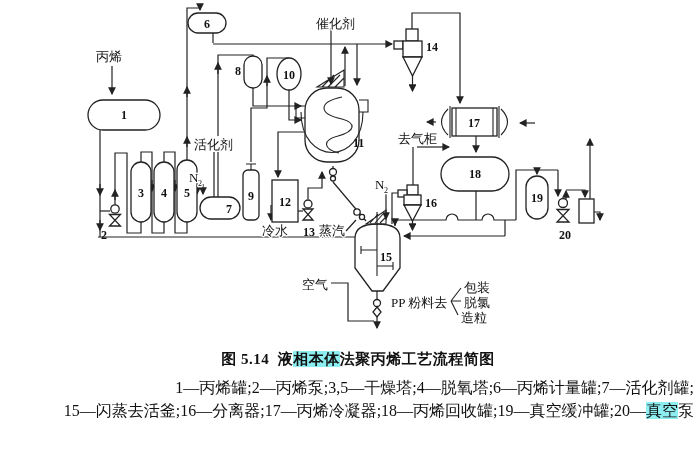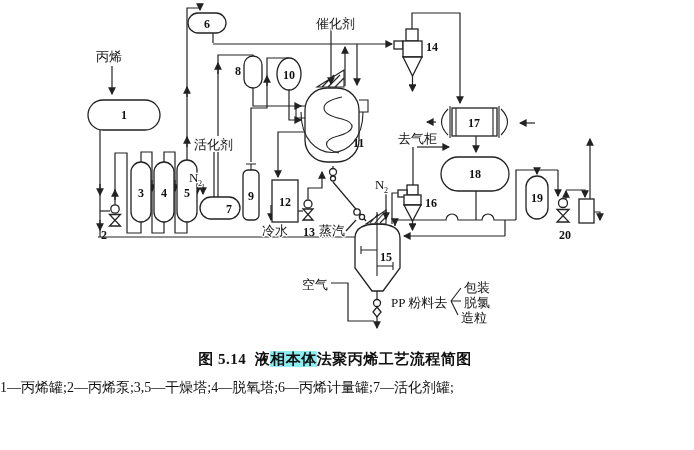--- a/index.html
+++ b/index.html
@@ -8,23 +8,23 @@
   svg{display:block;}
   svg text{font-family:"Liberation Serif", serif;fill:#111;
            paint-order:stroke;stroke:#ffffff;stroke-width:2.5px;stroke-linejoin:round;}
   svg text.num{font-size:12px;font-weight:bold;stroke-width:0;}
   svg text.lbl{font-size:13px;}
   svg text.sub{font-size:8px;}
   .pipe{stroke:#222;stroke-width:1.2;fill:none;}
   .shape{stroke:#222;stroke-width:1.3;fill:#fff;}
   .thin{stroke:#222;stroke-width:1.1;fill:none;}
   .caption{position:absolute;left:0;top:350px;width:670px;text-align:center;
-           font-size:15px;font-weight:bold;letter-spacing:.5px;}
-  .legend{position:absolute;left:0;top:376px;width:694px;text-align:left;
-          font-size:14px;line-height:23px;font-family:Liberation Serif, serif;}
+           font-size:15px;font-weight:bold;letter-spacing:.5px;padding-left:23px;}
+  .legend{position:absolute;left:0;top:376px;width:694px;text-align:right;
+          font-size:16px;line-height:23px;font-family:Liberation Serif, serif;}
   .hl{background:#8deef2;}
 </style>
 </head>
 <body>
 
 <div class="page">
 
   <svg viewBox="0 0 694 345" width="694" height="345">
     <defs>
       <marker id="ar" viewBox="0 0 10 10" refX="8.5" refY="5" markerWidth="6.5" markerHeight="6.5" orient="auto-start-reverse">
@@ -218,15 +218,16 @@
       <text class="num" x="565" y="239" text-anchor="middle">20</text>
     </g>
   </svg>
 
   <div class="caption">
     <span>图 5.14</span>&nbsp;&nbsp;<span>液</span><span class="hl">相本体</span><span>法聚丙烯工艺流程简图</span>
   </div>
 
   <div class="legend">
     <div>1—丙烯罐;2—丙烯泵;3,5—干燥塔;4—脱氧塔;6—丙烯计量罐;7—活化剂罐;</div>
+    <div><span>15—闪蒸去活釜;16—分离器;17—丙烯冷凝器;18—丙烯回收罐;19—真空缓冲罐;20—</span><span class="hl">真空</span><span>泵</span></div>
   </div>
 
 </div>
 
 </body></html>

